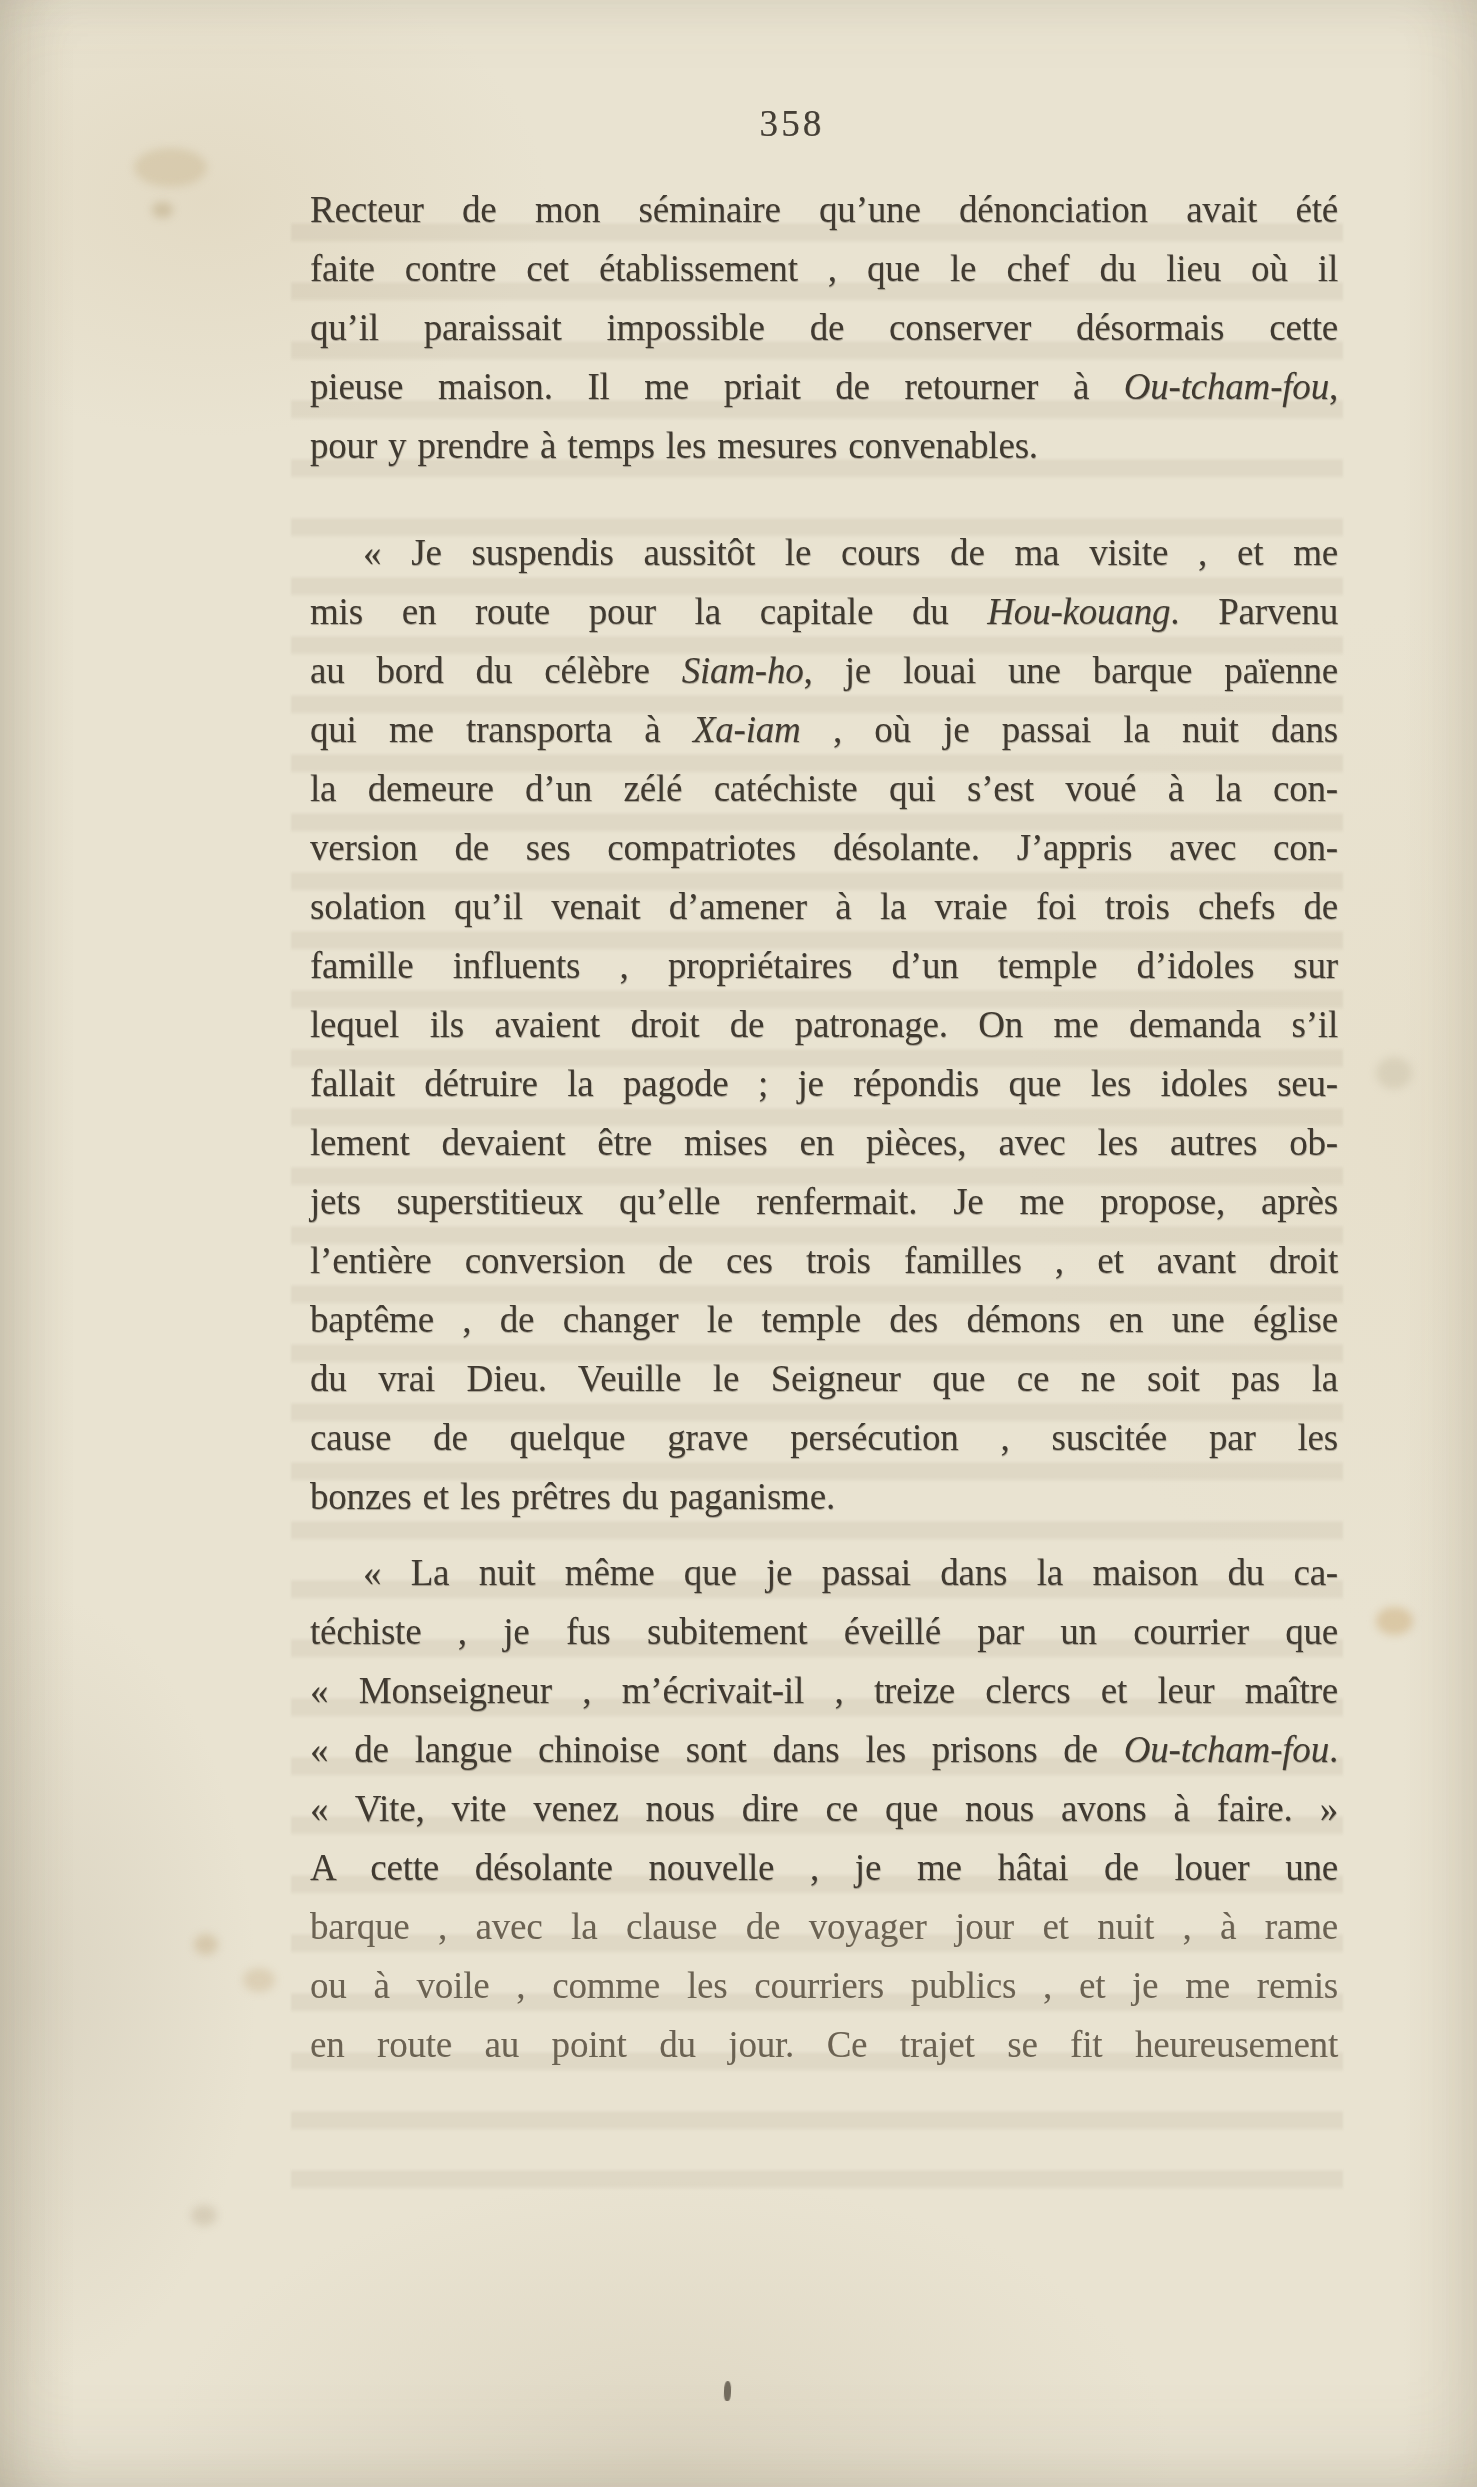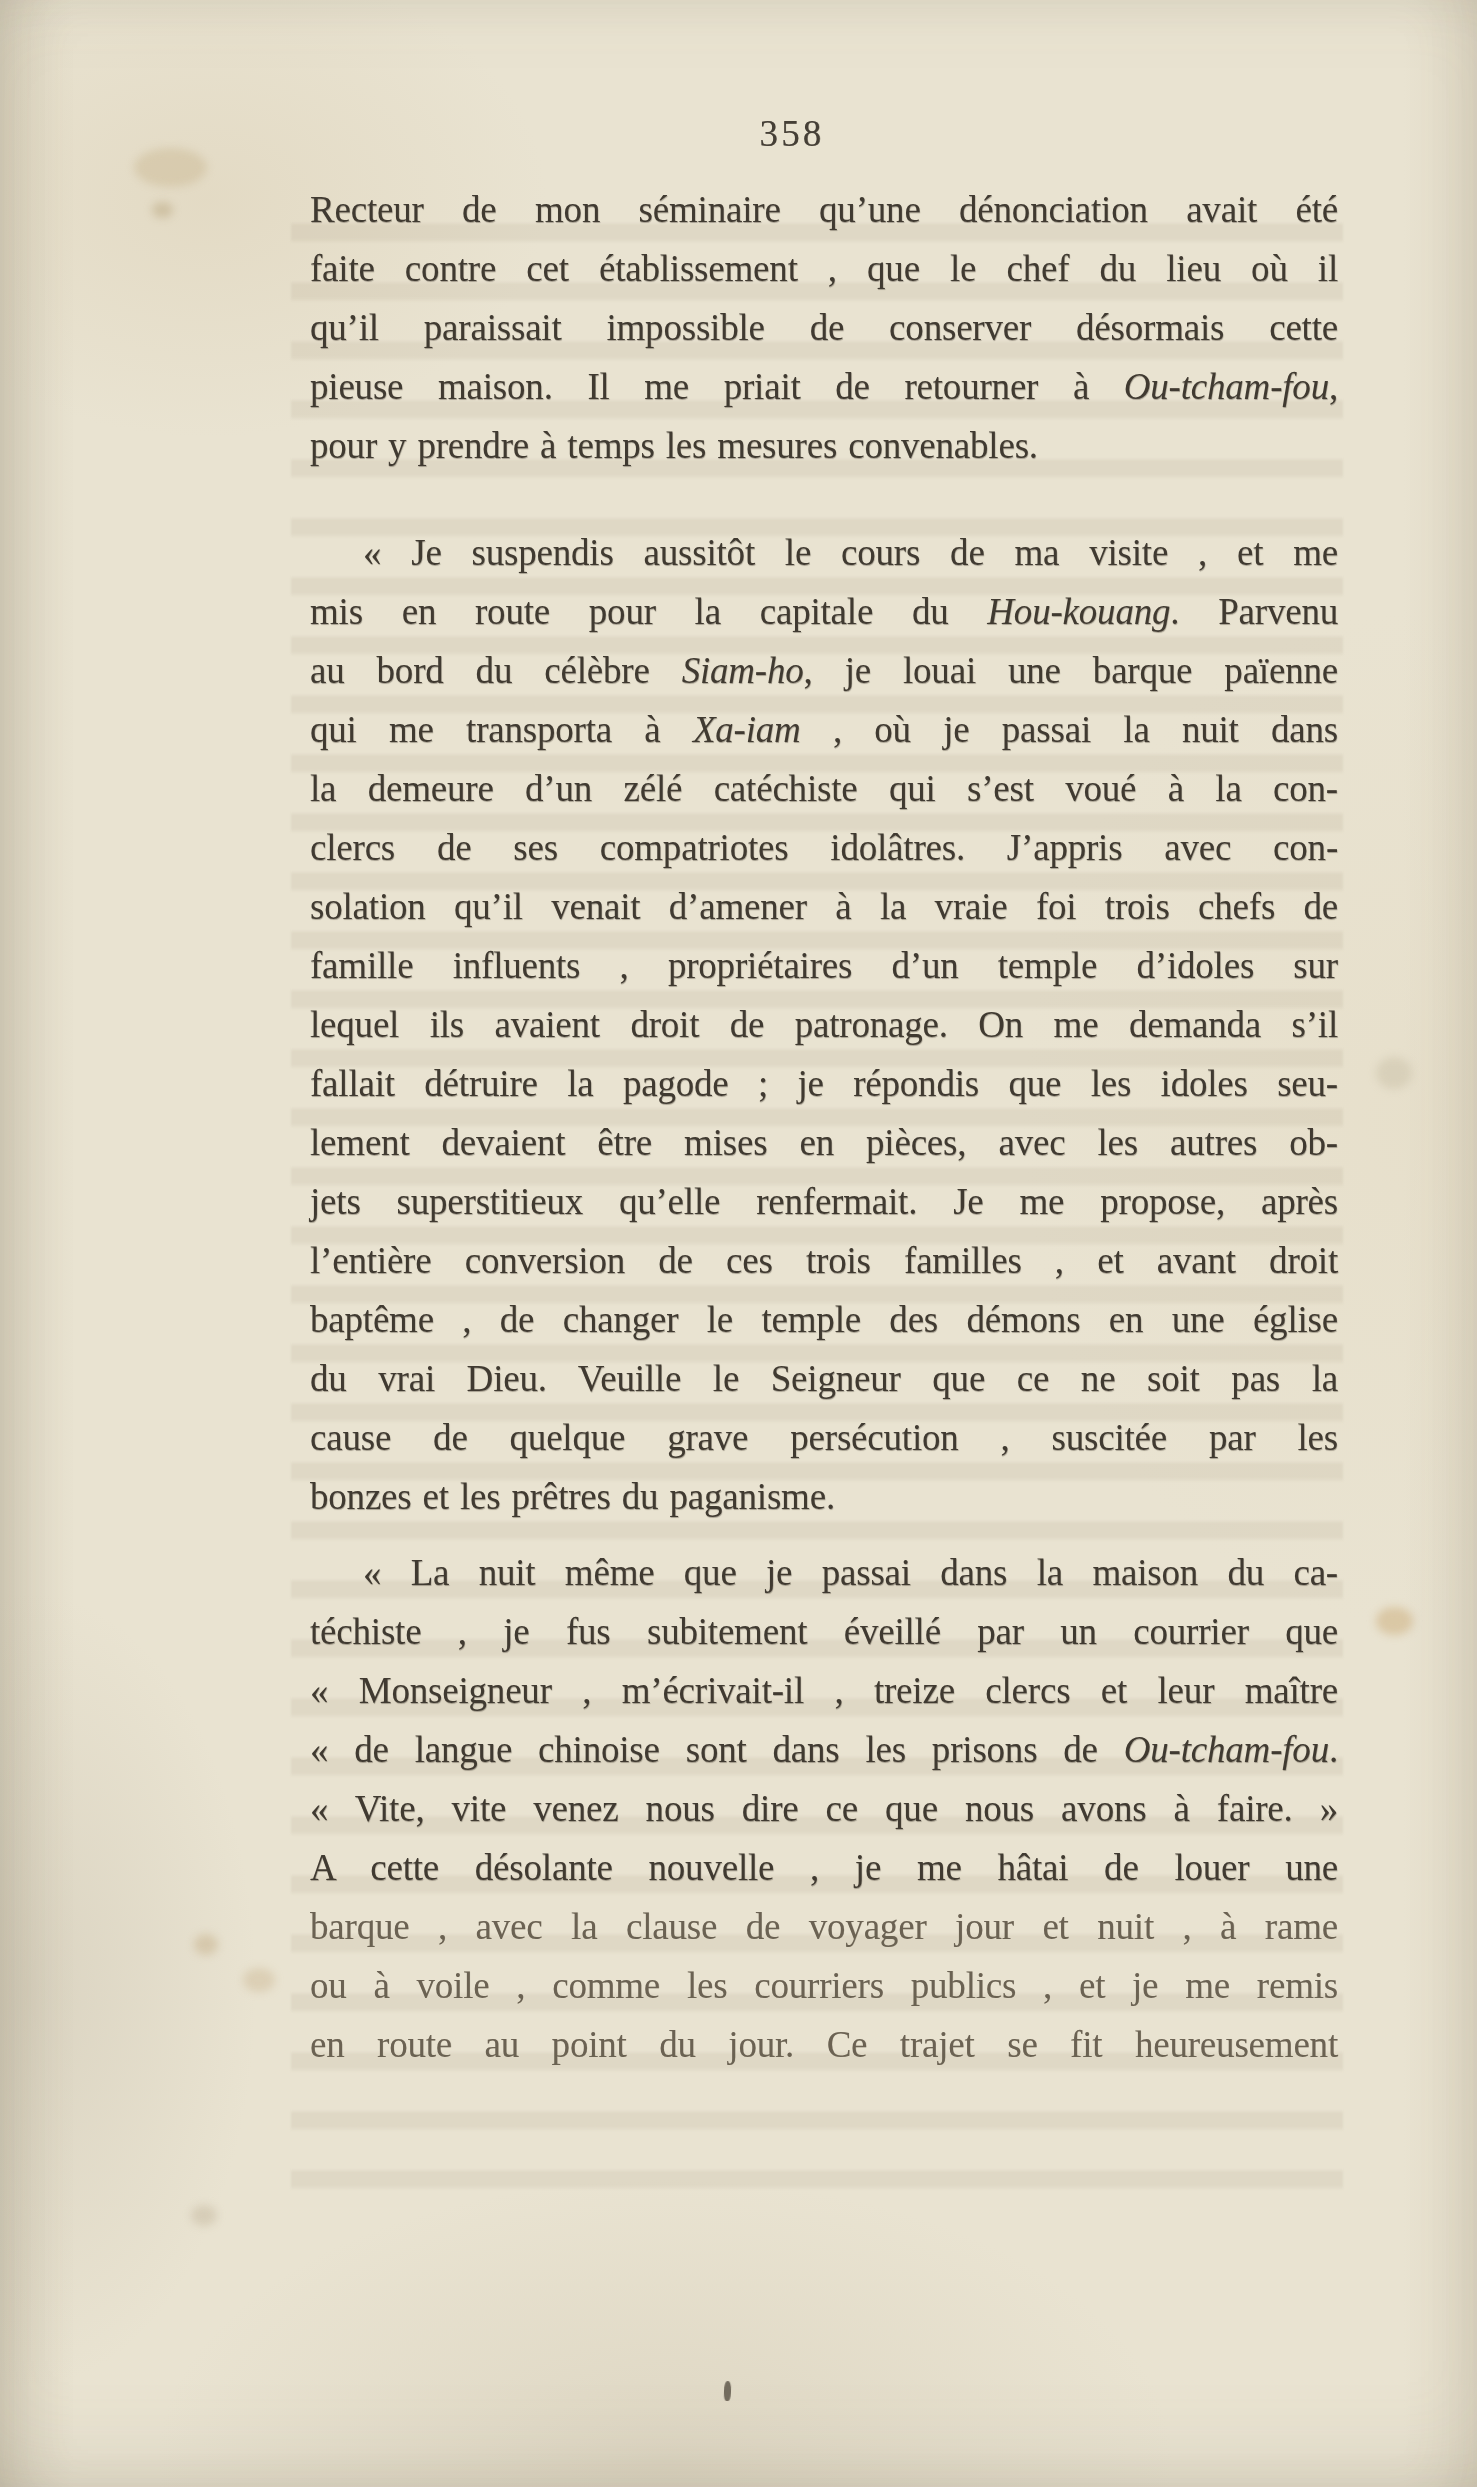--- a/index.html
+++ b/index.html
@@ -28,21 +28,21 @@
   .ghost{
     position:absolute;left:291px;top:186px;width:1052px;height:2007px;
     background:repeating-linear-gradient(180deg,
       rgba(0,0,0,0) 0px, rgba(0,0,0,0) 36px,
       rgba(146,133,106,.11) 39px, rgba(146,133,106,.11) 53px,
       rgba(0,0,0,0) 57px, rgba(0,0,0,0) 59px);
     filter:blur(1.2px);
     pointer-events:none;
   }
   .page-number{
-    position:absolute;top:115px;left:792px;transform:translateX(-50%);
+    position:absolute;top:105px;left:792px;transform:translateX(-50%);
     font-size:37px;line-height:1;color:#453f36;letter-spacing:3.2px;
     text-shadow:0.4px 0.4px 0.6px rgba(64,56,44,.45);
     text-align:right;
   }
   .text-col{
     position:absolute;left:310px;top:180px;width:1028px;
     font-size:37px;line-height:59px;color:#403a31;
     letter-spacing:-0.2px;word-spacing:2px;
     text-shadow:0.5px 0.5px 0.7px rgba(64,56,44,.38);
   }
@@ -92,21 +92,21 @@
         <div class="line"><span>qu’il paraissait impossible de conserver désormais cette</span></div>
         <div class="line"><span>pieuse maison. Il me priait de retourner à </span><span class="i">Ou-tcham-fou</span><span>,</span></div>
         <div class="line short"><span>pour y prendre à temps les mesures convenables.</span></div>
       </div>
       <div class="para">
         <div class="line indent"><span>« Je suspendis aussitôt le cours de ma visite , et me</span></div>
         <div class="line"><span>mis en route pour la capitale du </span><span class="i">Hou-kouang</span><span>. Parvenu</span></div>
         <div class="line"><span>au bord du célèbre </span><span class="i">Siam-ho</span><span>, je louai une barque païenne</span></div>
         <div class="line"><span>qui me transporta à </span><span class="i">Xa-iam</span><span> , où je passai la nuit dans</span></div>
         <div class="line"><span>la demeure d’un zélé catéchiste qui s’est voué à la con-</span></div>
-        <div class="line"><span>clercs de ses compatriotes idolâtres. J’appris avec con-</span></div>
+        <div class="line"><span>version de ses compatriotes désolante. J’appris avec con-</span></div>
         <div class="line"><span>solation qu’il venait d’amener à la vraie foi trois chefs de</span></div>
         <div class="line"><span>famille influents , propriétaires d’un temple d’idoles sur</span></div>
         <div class="line"><span>lequel ils avaient droit de patronage. On me demanda s’il</span></div>
         <div class="line"><span>fallait détruire la pagode ; je répondis que les idoles seu-</span></div>
         <div class="line"><span>lement devaient être mises en pièces, avec les autres ob-</span></div>
         <div class="line"><span>jets superstitieux qu’elle renfermait. Je me propose, après</span></div>
         <div class="line"><span>l’entière conversion de ces trois familles , et avant droit</span></div>
         <div class="line"><span>baptême , de changer le temple des démons en une église</span></div>
         <div class="line"><span>du vrai Dieu. Veuille le Seigneur que ce ne soit pas la</span></div>
         <div class="line"><span>cause de quelque grave persécution , suscitée par les</span></div>

